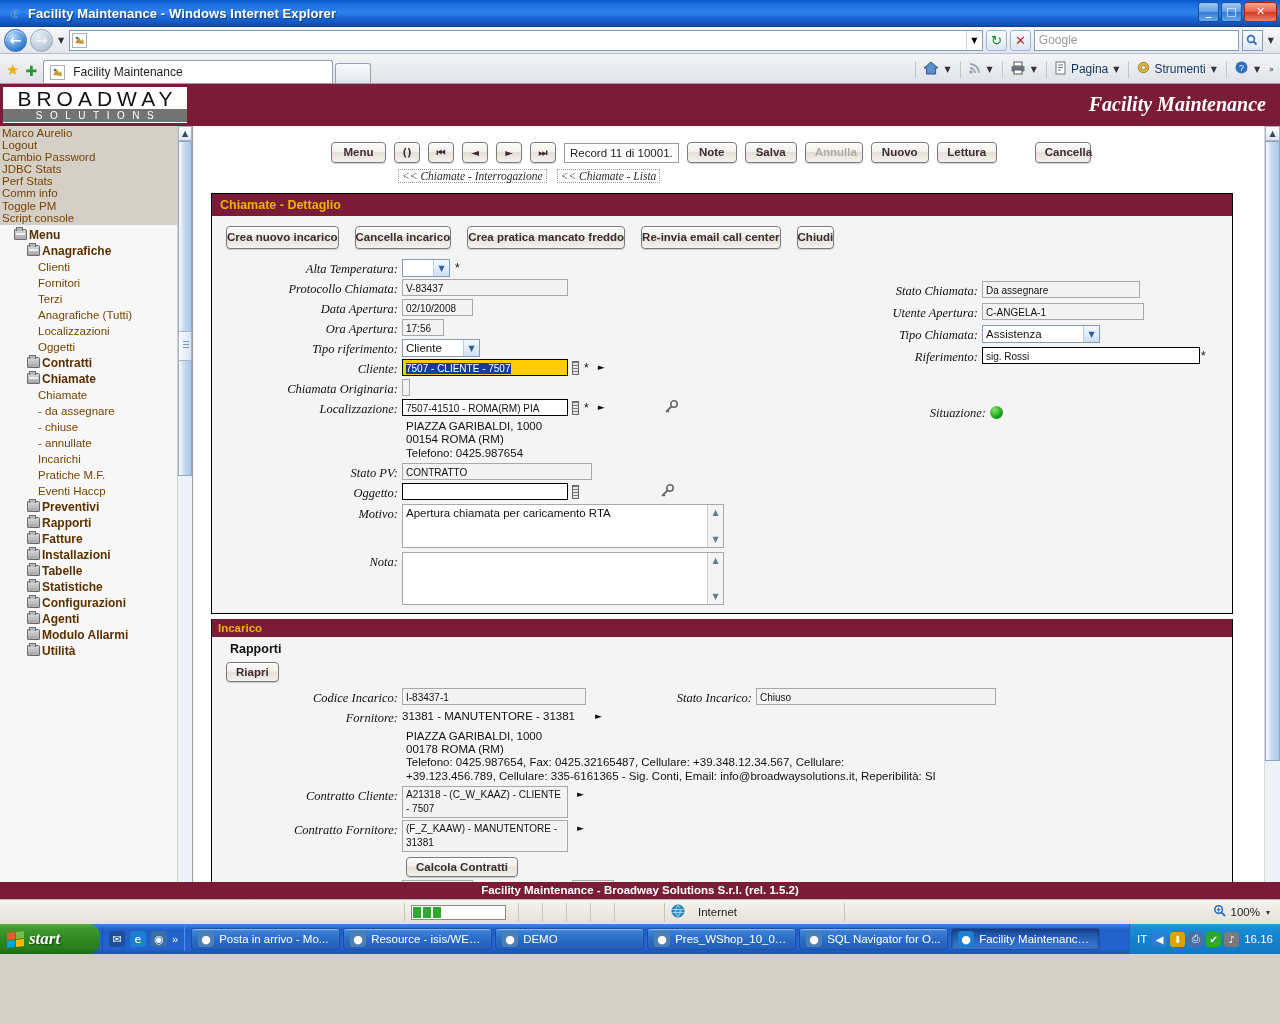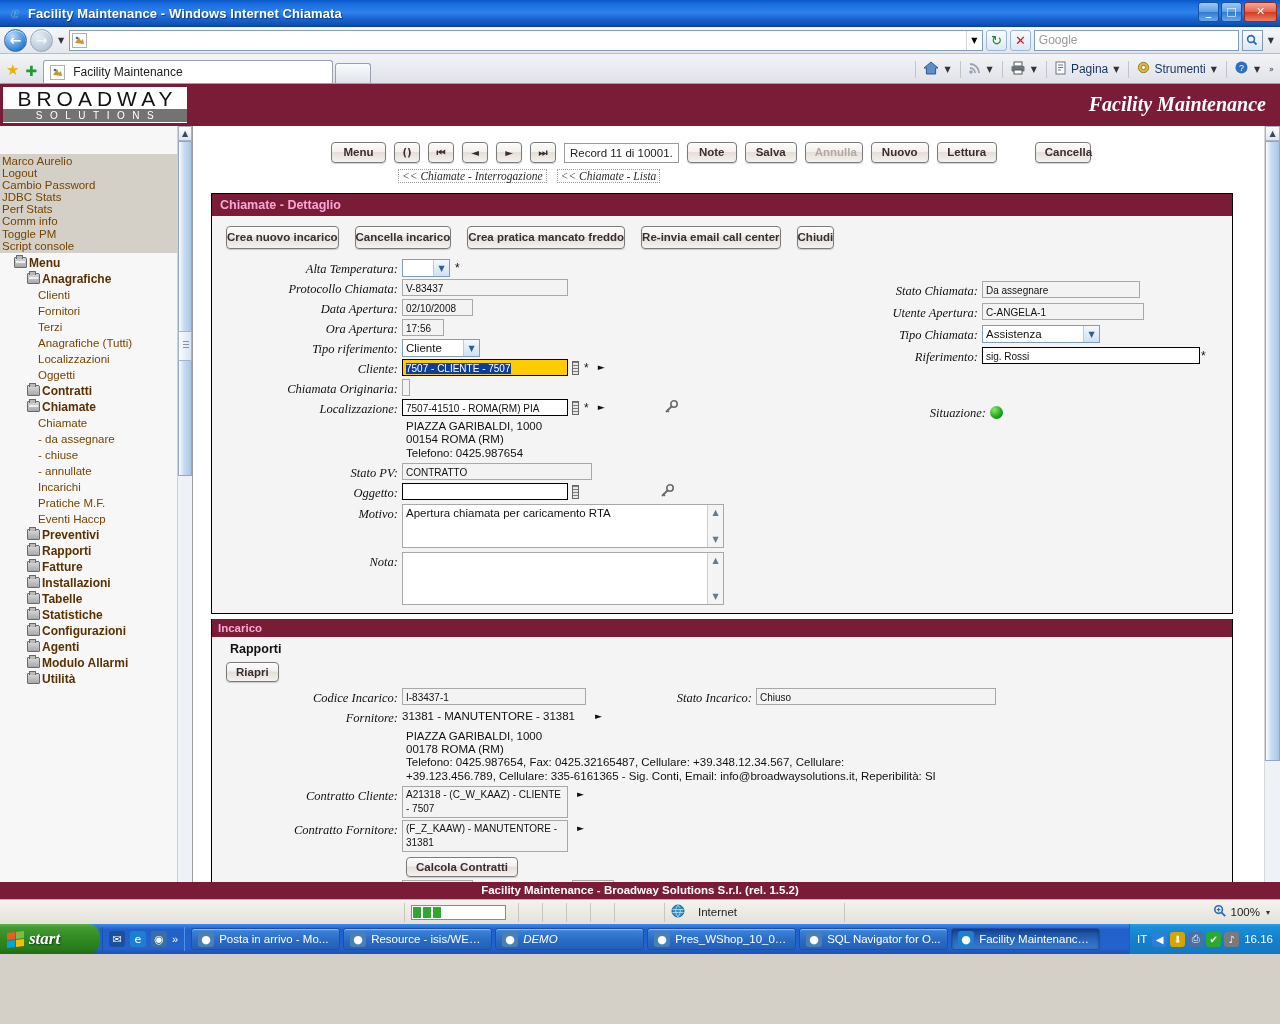--- a/index.html
+++ b/index.html
@@ -138,21 +138,21 @@
     font-family:"Liberation Serif", serif; font-style:italic; font-weight:bold;
     font-size:20px; color:#fff;
   }
 
   
   .app-body{ display:flex; height:773px; }
 
   
   .tree-wrap{ width:193px; display:flex; background:#fff; border-right:1px solid #9c9c9c;}
   .tree{ width:178px; background:#f7f7f7; overflow:hidden; }
-  .tree-top{ background:#d4d0c8; padding:1px 0 1px 2px;margin-top:28px;}
+  .tree-top{ background:#d4d0c8; padding:1px 0 1px 2px;}
   .tree-top a{ display:block; color:#774400; font-size:11.5px; line-height:12.1px; text-decoration:none;}
   .tree-nodes{ padding:2px 0 0 0; }
   .tnode{ display:flex; align-items:center; line-height:16px; white-space:nowrap;}
   .tnode.lvl1{ padding-left:14px; }
   .tnode.lvl2{ padding-left:27px; }
   .tnode.leaf2{ padding-left:38px; }
   .folder{
     width:13px;height:11px;margin-right:2px;flex:0 0 auto;position:relative;
     background:linear-gradient(to bottom,#d8d8d8,#a8a8a8);
     border:1px solid #6a6a6a; border-radius:1px 2px 1px 1px;
@@ -218,21 +218,21 @@
   .crumb{
     font-family:"Liberation Serif", serif; font-style:italic; font-size:11.5px;
     color:#2a2a2a; border:1px dotted #9a9a9a; padding:0 3px;
   }
 
   
   .panel{
     margin:10px 0 0 18px; width:1022px; border:1px solid #000; background:#f4f4f4;
   }
   .panel-hd{
-    background:#7a1b38; color:#f9a8d4; font-weight:bold; font-size:12.5px;
+    background:#7a1b38; color:#eab308; font-weight:bold; font-size:12.5px;
     padding:4px 8px; line-height:14px;
   }
   .panel-hd.sm{ font-size:11.5px; padding:2px 6px;}
   .panel-body{ padding:8px 0 6px 0; }
   .act-row{ display:flex; gap:16px; padding:2px 0 10px 14px;}
   .act-row .btn{ padding:4px 0; width:auto;}
   .w1{ width:146px;} .w2{ width:146px;} .w3{ width:203px;} .w4{ width:203px;} .w5{ width:54px;}
 
   
   .form{ position:relative; }
@@ -359,21 +359,21 @@
   .tray-ic{ width:15px;height:15px;border-radius:3px;display:flex;align-items:center;justify-content:center;
     font-size:10px; font-family:"DejaVu Sans", sans-serif;}
 </style>
 </head>
 <body>
 
 <div class="ie-titlebar">
   <span class="ie-logo">
       <span class="e">e</span>
     </span>
-  <span class="ie-title-text">Facility Maintenance - Windows Internet Chiamata</span>
+  <span class="ie-title-text">Facility Maintenance - Windows Internet Explorer</span>
   <span class="win-btns">
     <span class="win-btn">_</span>
     <span class="win-btn">□</span>
     <span class="win-btn close">✕</span>
   </span>
 </div>
 
 <div class="ie-addrbar">
   <span class="navbtn back">←</span>
   <span class="navbtn fwd">→</span>
@@ -926,21 +926,21 @@
       <div class="task">
         <span class="ql-ic" style="background: rgb(74, 127, 181); flex: 0 0 auto;">●</span>
         <span style="overflow: hidden; text-overflow: ellipsis;">Posta in arrivo - Mo...</span>
       </div>
       <div class="task">
         <span class="ql-ic" style="background: rgb(74, 127, 181); flex: 0 0 auto;">●</span>
         <span style="overflow: hidden; text-overflow: ellipsis;">Resource - isis/WEB...</span>
       </div>
       <div class="task">
         <span class="ql-ic" style="background: rgb(74, 127, 181); flex: 0 0 auto;">●</span>
-        <span style="overflow: hidden; text-overflow: ellipsis; font-style: italic;">DEMO</span>
+        <span style="overflow: hidden; text-overflow: ellipsis;">DEMO</span>
       </div>
       <div class="task">
         <span class="ql-ic" style="background: rgb(74, 127, 181); flex: 0 0 auto;">●</span>
         <span style="overflow: hidden; text-overflow: ellipsis;">Pres_WShop_10_08...</span>
       </div>
       <div class="task">
         <span class="ql-ic" style="background: rgb(74, 127, 181); flex: 0 0 auto;">●</span>
         <span style="overflow: hidden; text-overflow: ellipsis;">SQL Navigator for O...</span>
       </div>
       <div class="task active">

